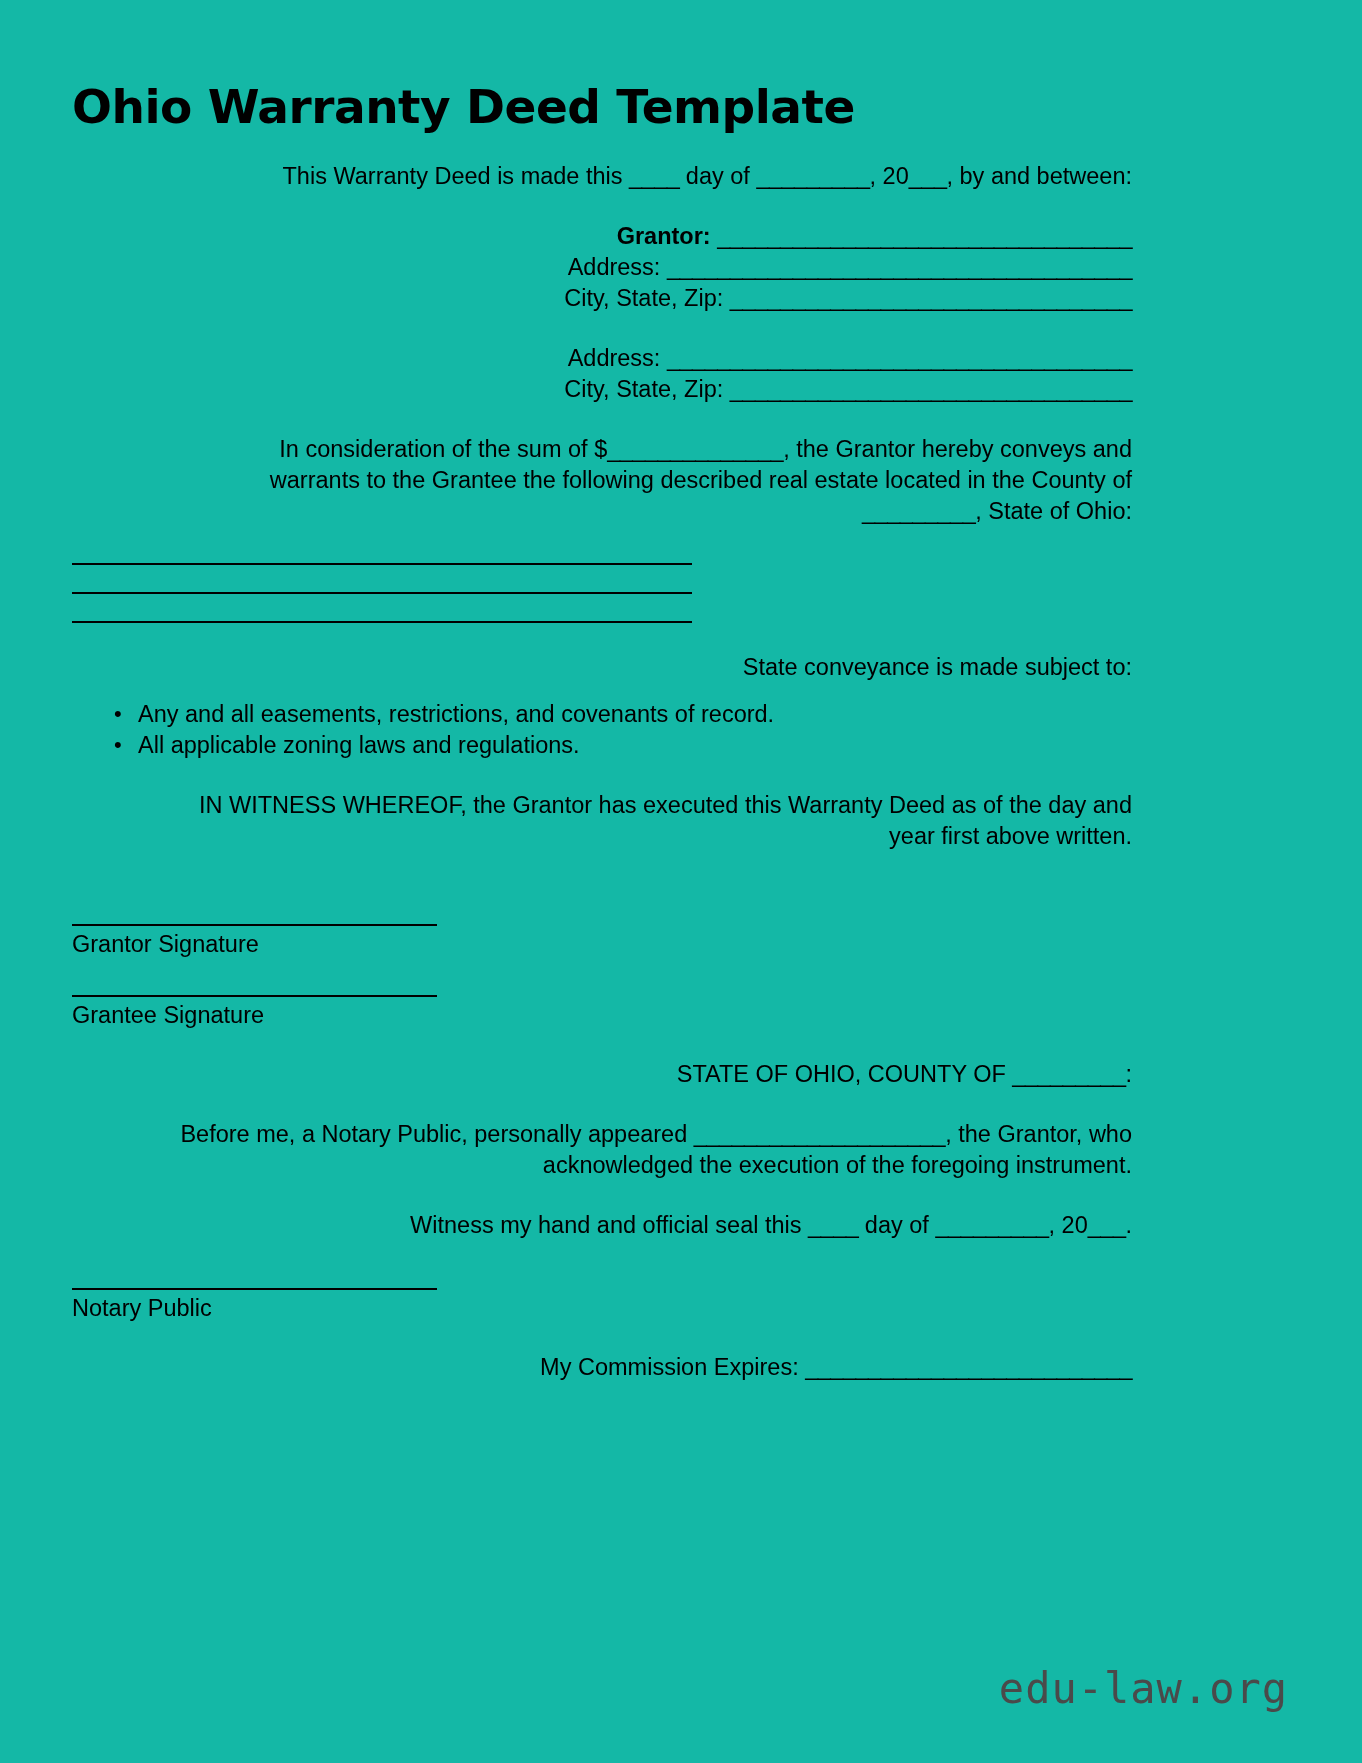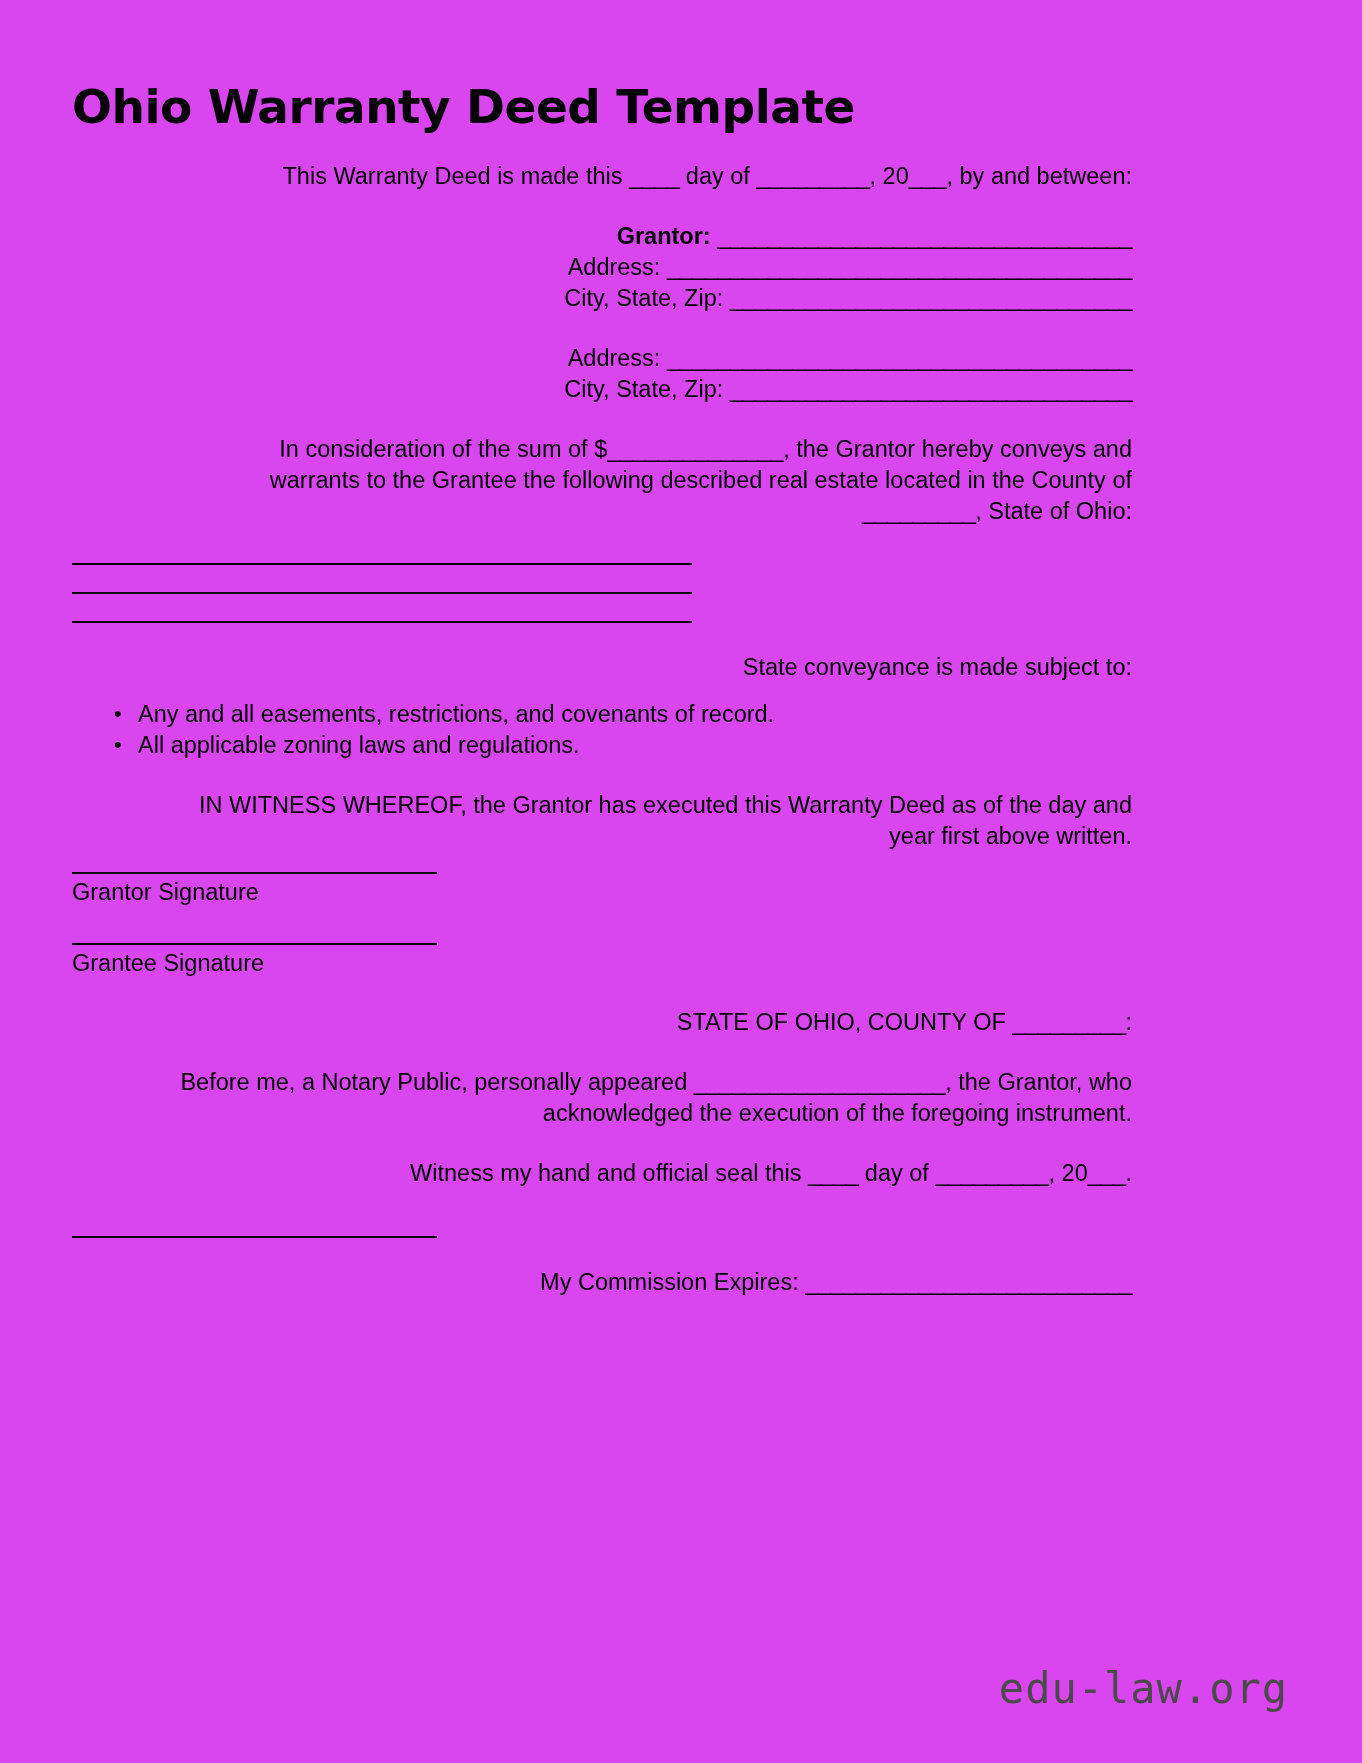--- a/index.html
+++ b/index.html
@@ -13,21 +13,21 @@
     position: relative;
     font-family: "Liberation Sans", sans-serif;
     color: #000000;
     overflow: hidden;
   }
   .page {
     position: absolute;
     left: 0; top: 0;
     width: 1362px;
     height: 1763px;
-    background: #d946ef;
+    background: #14b8a6;
     box-sizing: border-box;
     padding: 72px 74px 0 72px;
   }
 
   
   .doc-title {
     font-family: "DejaVu Sans", sans-serif;
     font-weight: bold;
     font-size: 47px;
     letter-spacing: -0.5px;
@@ -86,21 +86,21 @@
   ul.subject-list li::before {
     content: "\2022";
     position: absolute;
     left: -24px;
     top: -1px;
     font-size: 22px;
   }
 
   
   .sig-block {
-    margin-top: 20px;
+    margin-top: 72px;
   }
   .sig-block .rule {
     width: 365px;
     margin-bottom: 3px;
   }
   .sig-label {
     font-size: 23.5px;
     line-height: 30px;
   }
   .sig-block.second { margin-top: 36px; }
@@ -187,20 +187,21 @@
     <div class="line-row"><span>Before me, a Notary Public, personally appeared </span><span class="blank">____________________</span><span>, the Grantor, who</span></div>
     <div class="line-row">acknowledged the execution of the foregoing instrument.</div>
   </div>
 
   <div class="body-text para">
     <span class="line-row"><span>Witness my hand and official seal this </span><span class="blank">____</span><span> day of </span><span class="blank">_________</span><span>, 20</span><span class="blank">___</span><span>.</span></span>
   </div>
 
   <div class="notary-block">
     <div class="rule"></div>
+    <div class="sig-label">Notary Public</div>
   </div>
 
   <div class="body-text para">
     <span class="line-row"><span>My Commission Expires: </span><span class="blank">__________________________</span></span>
   </div>
 
 </div>
 
 <div class="watermark">edu-law.org</div>
 

